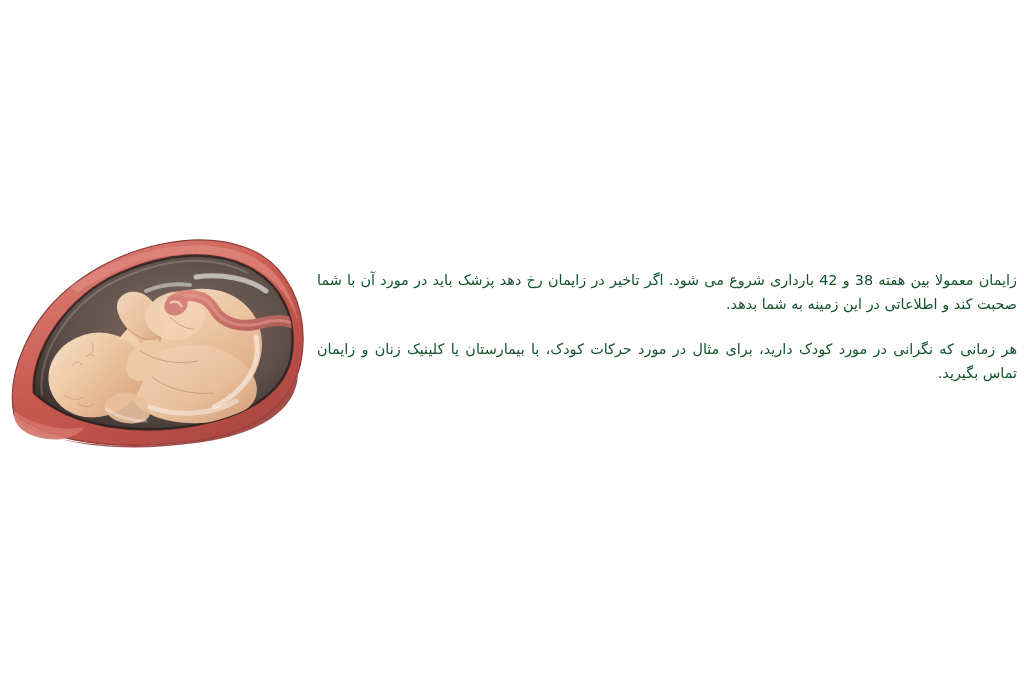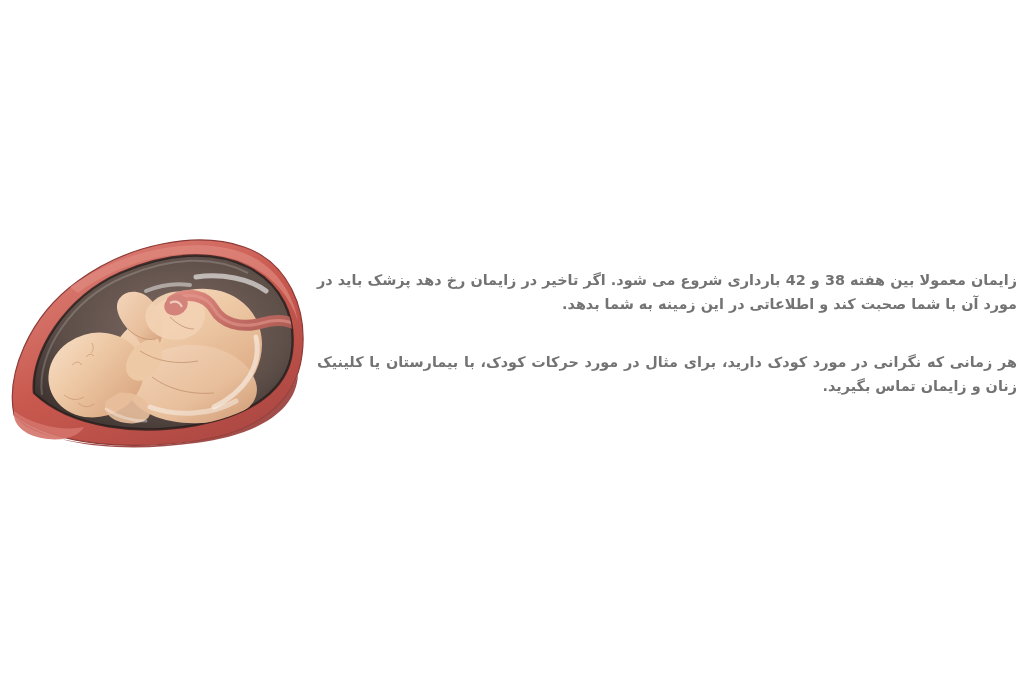--- a/index.html
+++ b/index.html
@@ -36,32 +36,32 @@
     position: absolute;
     right: 7px;
     top: 268px;
     width: 700px;
     direction: rtl;
     text-align: justify;
     text-align-last: left;
   }
   .para {
     margin: 0;
-    color: #737373;
+    color: #14532d;
     font-size: 14.4px;
     line-height: 24px;
-    font-weight: 700;
+    font-weight: 400;
     letter-spacing: 0.1px;
     direction: rtl;
     text-align: justify;
     text-align-last: right;
     unicode-bidi: isolate;
   }
   #paragraph-2 {
-    margin-top: 34px;
+    margin-top: 21px;
   }
 </style>
 </head>
 <body>
 
 <div id="page">
 
   <figure id="illustration-figure" style="margin:0;">
     <svg viewBox="0 0 312 230" xmlns="http://www.w3.org/2000/svg">
       <defs>

